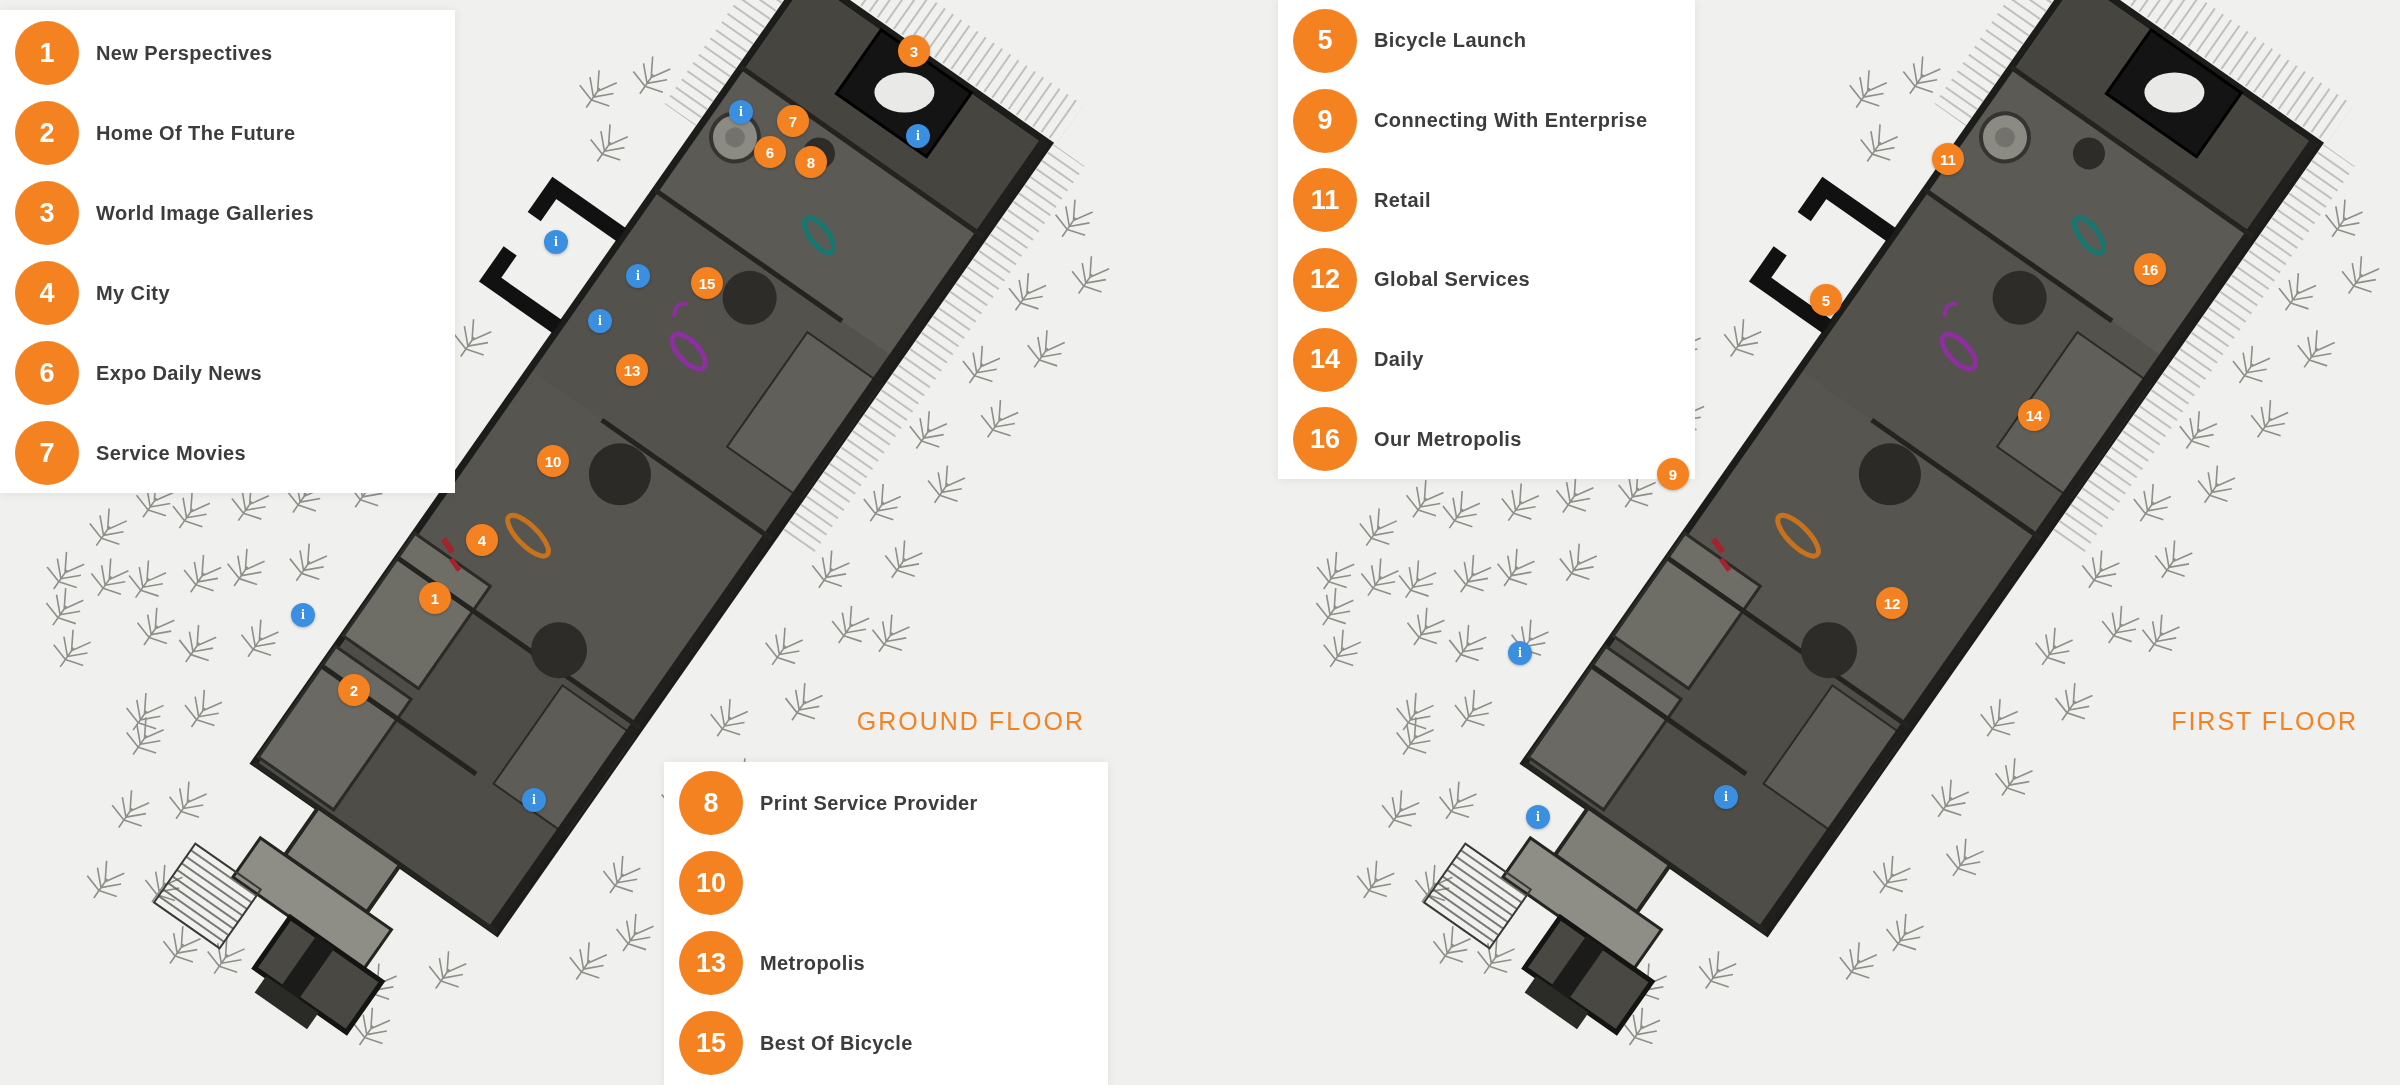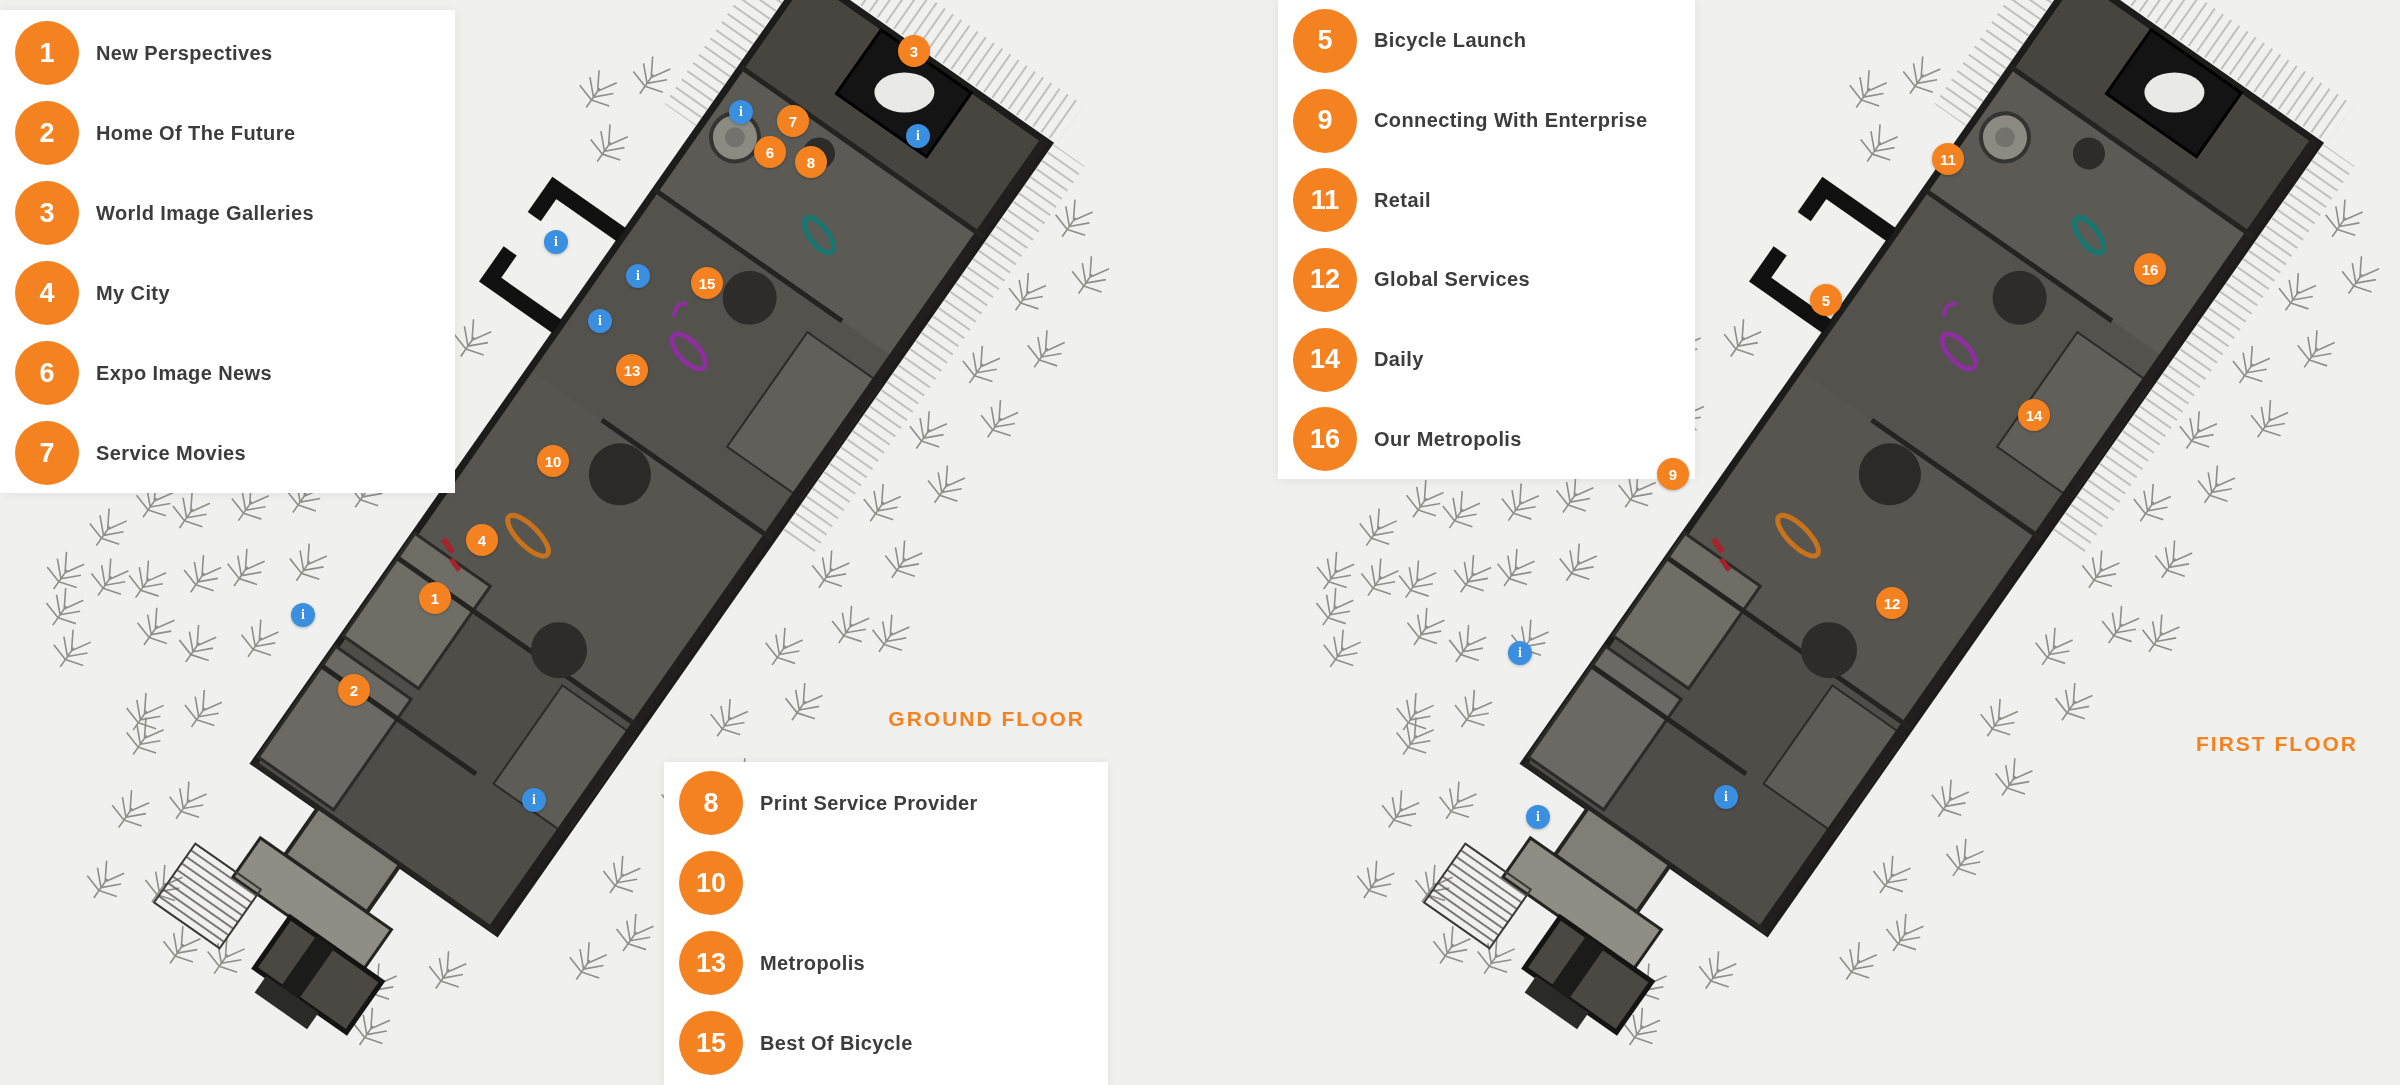--- a/index.html
+++ b/index.html
@@ -24,24 +24,24 @@
     width:64px;height:64px;flex:0 0 64px;border-radius:50%;
     background:var(--accent,#F58220);color:#fff;
     font-size:27px;font-weight:bold;
     display:flex;align-items:center;justify-content:center;
   }
   .legend-label{font-size:20px;font-weight:bold;color:var(--text,#3C3C3C);letter-spacing:.4px;}
 
   
   .floor-label{
     position:absolute;top:707px;color:var(--accent,#F58220);
-    font-size:21px;letter-spacing:2px;font-weight:bold;
+    font-size:25px;letter-spacing:2px;font-weight:normal;
   }
   .floor-label-ground{right:1315px;}
-  .floor-label-first{right:42px;margin-top:25px;}
+  .floor-label-first{right:42px;}
 
   
   .marker-layer{position:absolute;left:0;top:0;width:2400px;height:1085px;pointer-events:none;}
   .map-marker{
     position:absolute;width:32px;height:32px;border-radius:50%;
     background:var(--accent,#F58220);color:#fff;
     font-size:15px;font-weight:bold;
     display:flex;align-items:center;justify-content:center;
     pointer-events:auto;cursor:pointer;box-shadow:0 1px 3px rgba(0,0,0,.25);
   }
@@ -212,21 +212,21 @@
       <div class="legend-row">
         <span class="legend-badge">3</span>
         <span class="legend-label">World Image Galleries</span>
       </div>
       <div class="legend-row">
         <span class="legend-badge">4</span>
         <span class="legend-label">My City</span>
       </div>
       <div class="legend-row">
         <span class="legend-badge">6</span>
-        <span class="legend-label">Expo Image News</span>
+        <span class="legend-label">Expo Daily News</span>
       </div>
       <div class="legend-row">
         <span class="legend-badge">7</span>
         <span class="legend-label">Service Movies</span>
       </div>
     </div>
   <div class="legend legend-ground-bottom">
       <div class="legend-row">
         <span class="legend-badge">8</span>
         <span class="legend-label">Print Service Provider</span>

